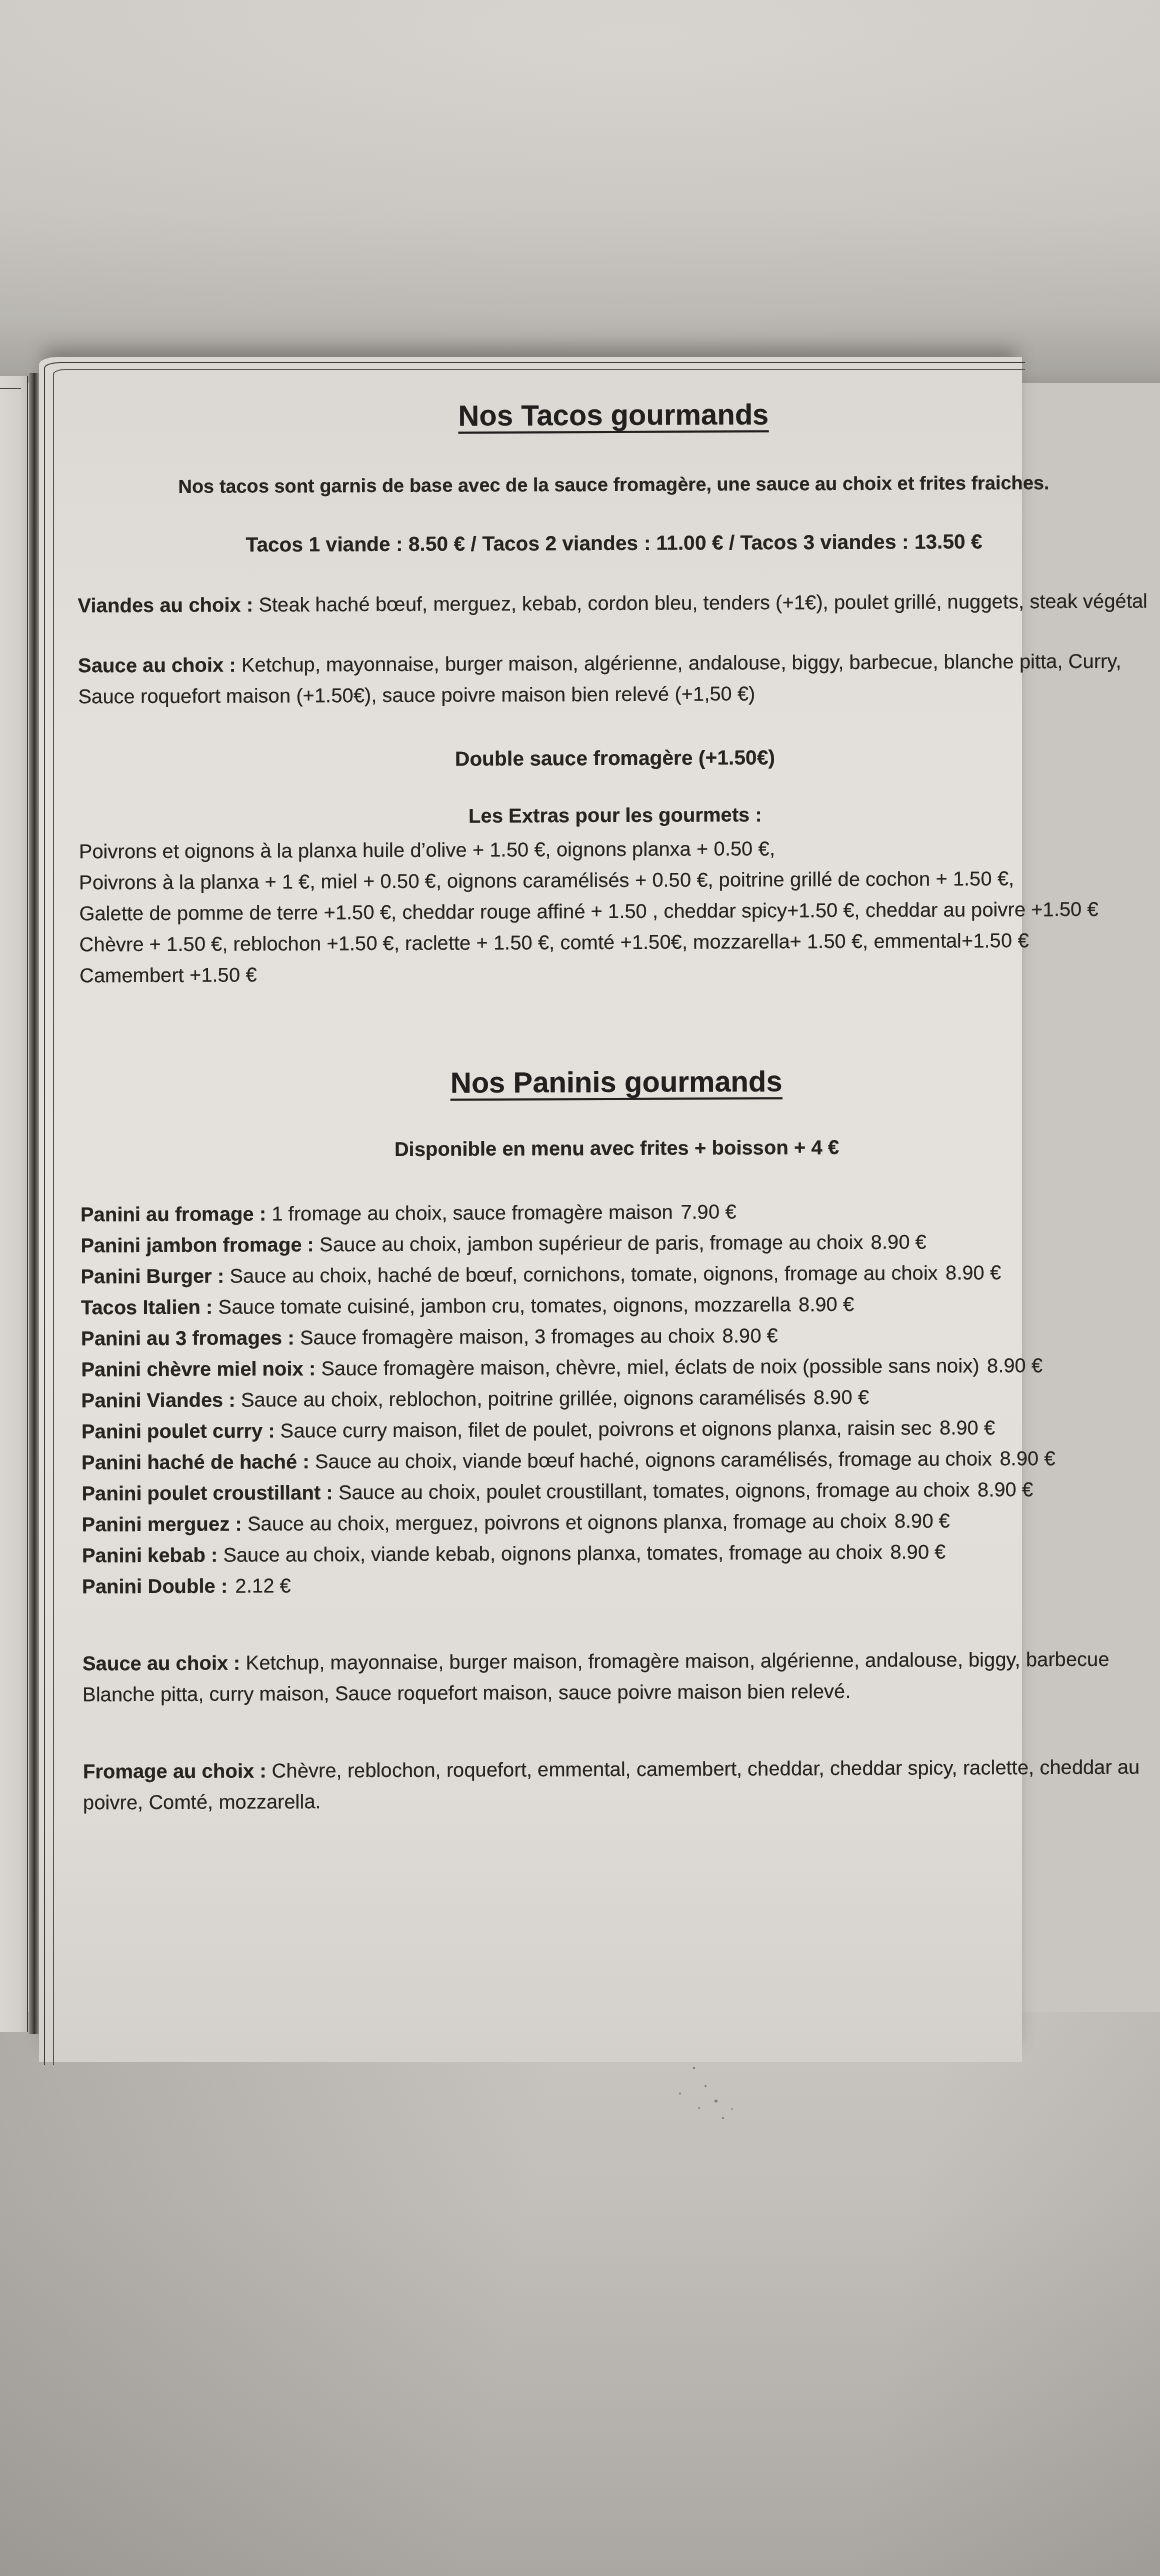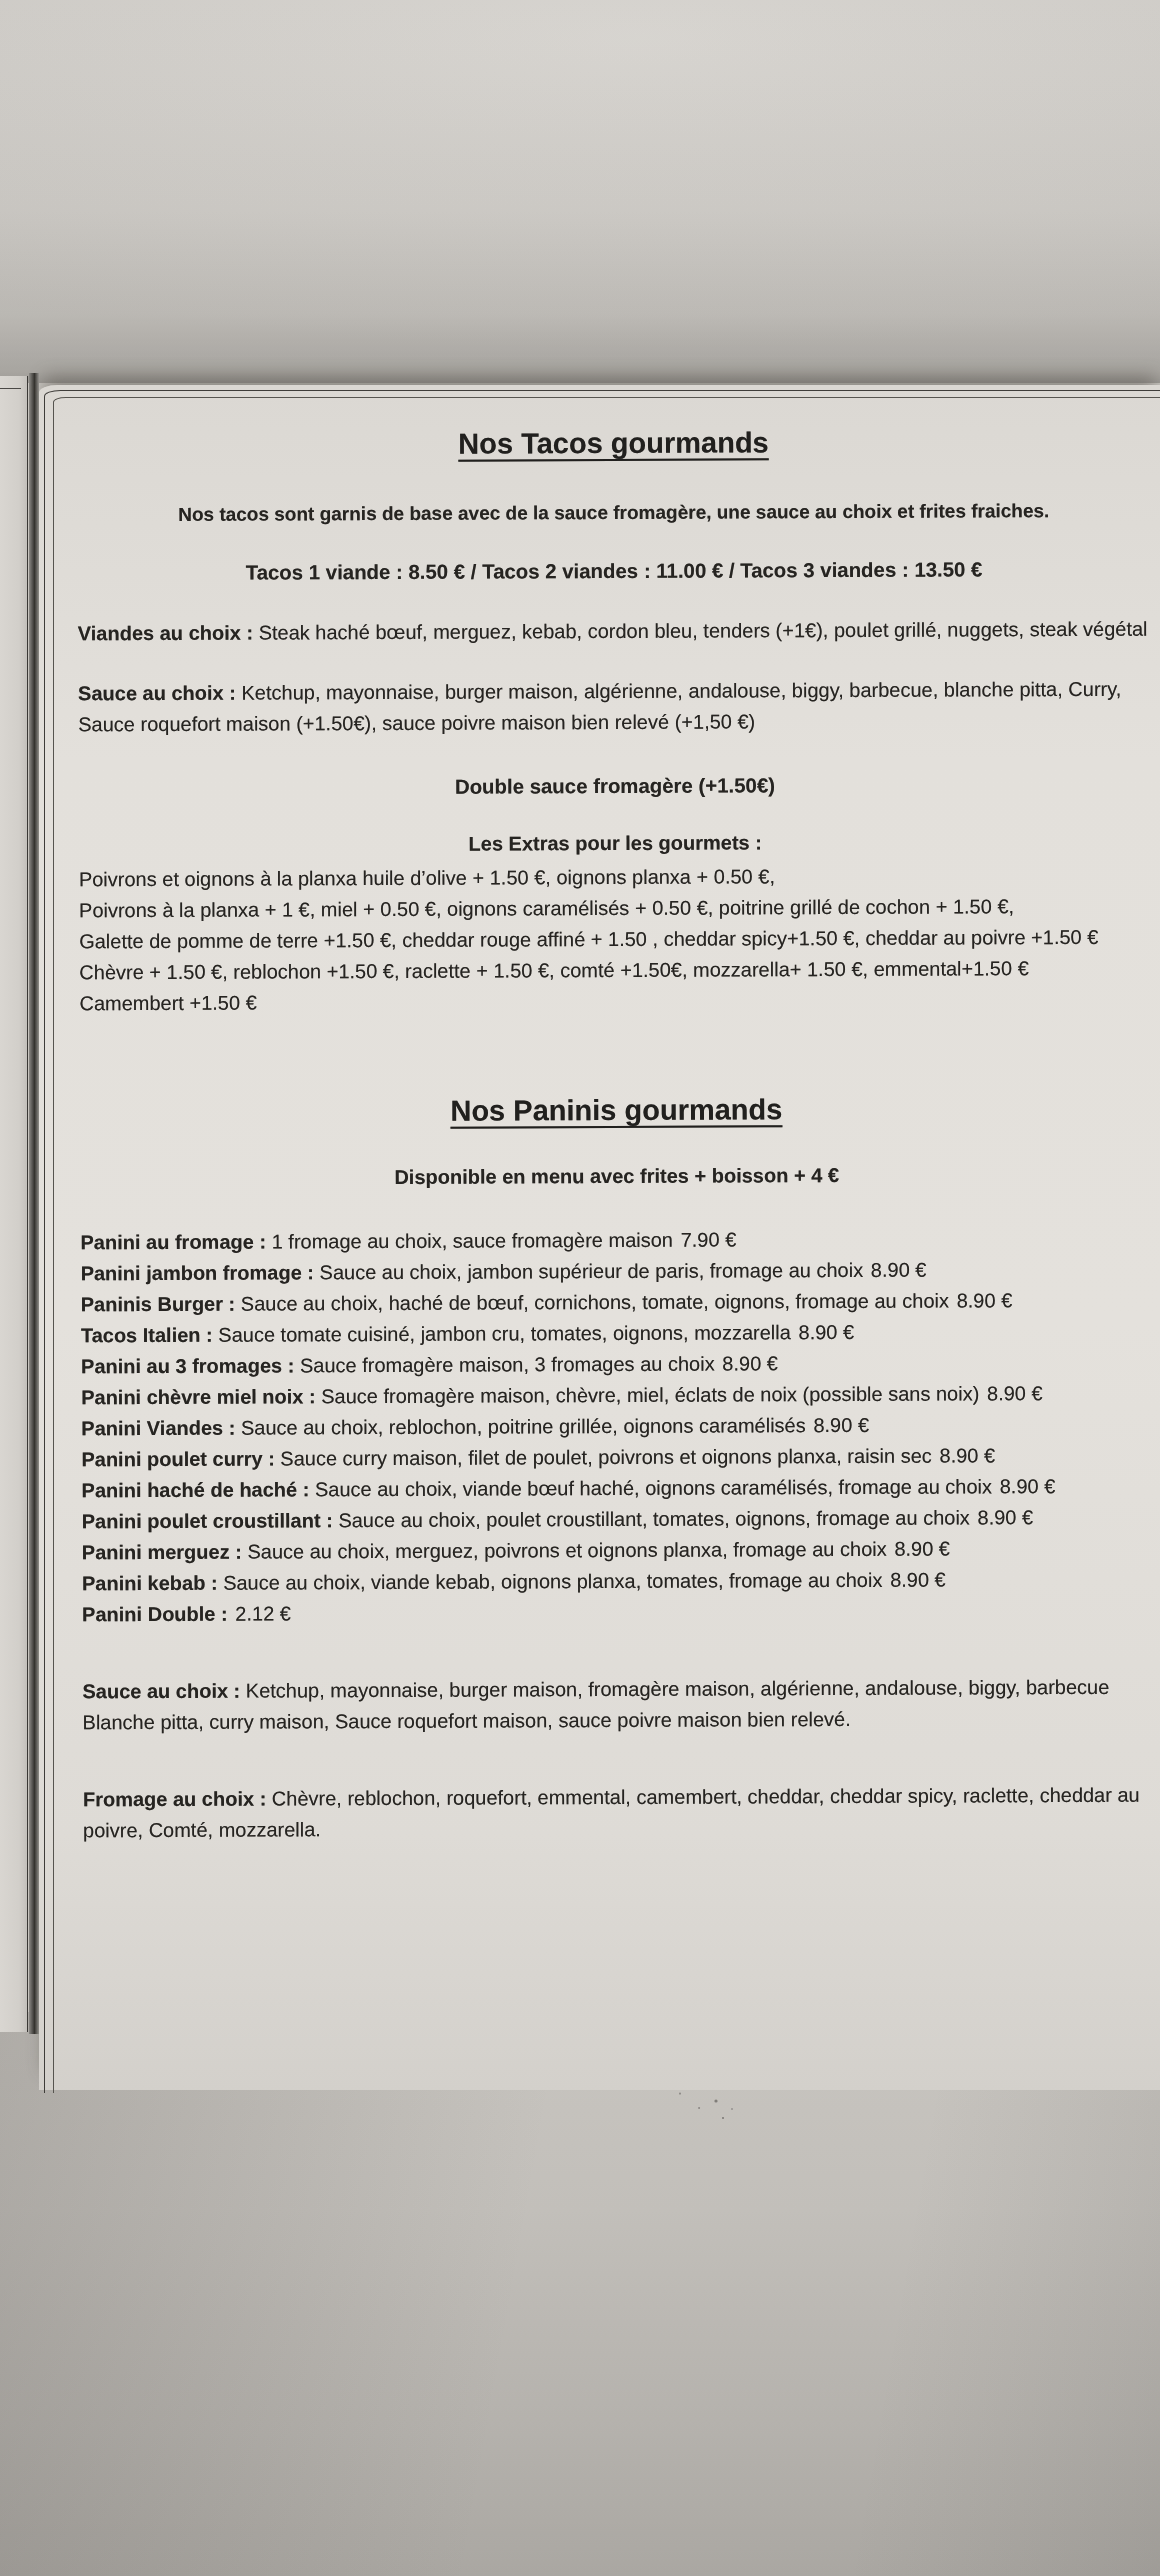--- a/index.html
+++ b/index.html
@@ -41,25 +41,24 @@
     content:"";position:absolute;top:11.5px;left:0;right:6.4px;bottom:0;
     border-top:1.3px solid #4a4845;
   }
   
   .gutter{
     position:absolute;left:29px;top:373px;width:10.2px;height:1661px;
     background:linear-gradient(90deg,#8f8d89 0%,#55534f 35%,#35332f 55%,#6b6965 80%,#9b9995 100%);
   }
   
   .page{
-    position:absolute;left:39px;top:357px;width:1121px;height:1705px;
+    position:absolute;left:39px;top:357px;width:983px;height:1705px;
     background:linear-gradient(180deg,#dbd8d3 0%,#e3e0db 22%,#e4e1dc 55%,#dedbd6 85%,#d3d0cb 100%);
     border-top-left-radius:19px 7.7px;
     box-shadow:0 -14px 16.6px -5.1px rgba(75,70,65,0.45);
-    margin-top:28px;
   }
   .frame-outer{
     position:absolute;top:4.5px;left:5.1px;right:-2.6px;bottom:-2.6px;
     border-top:1.9px solid #3e3c39;border-left:1.9px solid #3e3c39;
     border-top-left-radius:16.6px 6.4px;pointer-events:none;
   }
   .frame-inner{
     position:absolute;top:12px;left:14px;right:-2.6px;bottom:-2.6px;
     border-top:1.3px solid #56544f;border-left:1.3px solid #56544f;
     border-top-left-radius:12.8px 5.1px;pointer-events:none;
@@ -141,21 +140,21 @@
     <div class="h-title paninis-title">Nos Paninis gourmands</div>
 
     <div class="paninis-subtitle centered">Disponible en menu avec frites + boisson + 4 €</div>
 
     <div class="panini-list">
 
         <div class="panini-item"><span class="nm">Panini au fromage :</span><span class="ds"> 1 fromage au choix, sauce fromagère maison</span><span class="pr">7.90 €</span></div>
 
         <div class="panini-item"><span class="nm">Panini jambon fromage :</span><span class="ds"> Sauce au choix, jambon supérieur de paris, fromage au choix</span><span class="pr">8.90 €</span></div>
 
-        <div class="panini-item"><span class="nm">Paninis Burger :</span><span class="ds"> Sauce au choix, haché de bœuf, cornichons, tomate, oignons, fromage au choix</span><span class="pr">8.90 €</span></div>
+        <div class="panini-item"><span class="nm">Panini Burger :</span><span class="ds"> Sauce au choix, haché de bœuf, cornichons, tomate, oignons, fromage au choix</span><span class="pr">8.90 €</span></div>
 
         <div class="panini-item"><span class="nm">Tacos Italien :</span><span class="ds"> Sauce tomate cuisiné, jambon cru, tomates, oignons, mozzarella</span><span class="pr">8.90 €</span></div>
 
         <div class="panini-item"><span class="nm">Panini au 3 fromages :</span><span class="ds"> Sauce fromagère maison, 3 fromages au choix</span><span class="pr">8.90 €</span></div>
 
         <div class="panini-item"><span class="nm">Panini chèvre miel noix :</span><span class="ds"> Sauce fromagère maison, chèvre, miel, éclats de noix  (possible sans noix)</span><span class="pr">8.90 €</span></div>
 
         <div class="panini-item"><span class="nm">Panini Viandes :</span><span class="ds"> Sauce au choix, reblochon, poitrine grillée, oignons caramélisés</span><span class="pr">8.90 €</span></div>
 
         <div class="panini-item"><span class="nm">Panini poulet curry :</span><span class="ds"> Sauce curry maison, filet de poulet, poivrons et oignons planxa, raisin sec</span><span class="pr">8.90 €</span></div>

